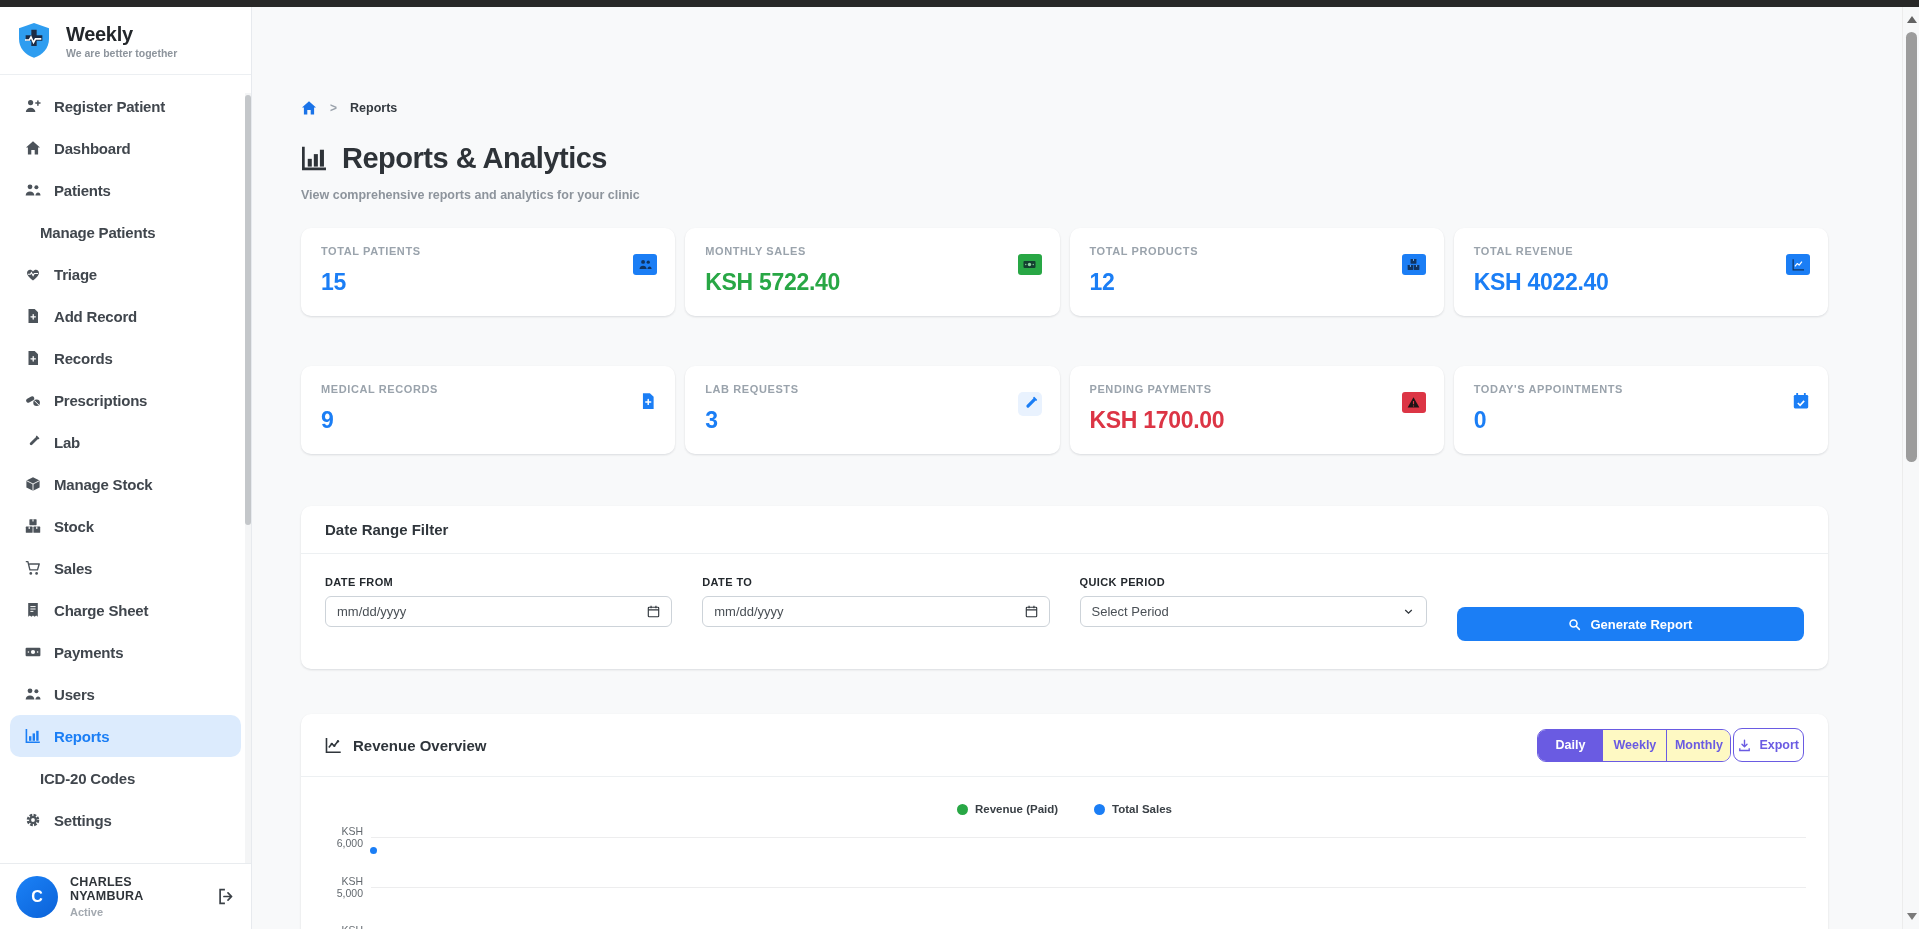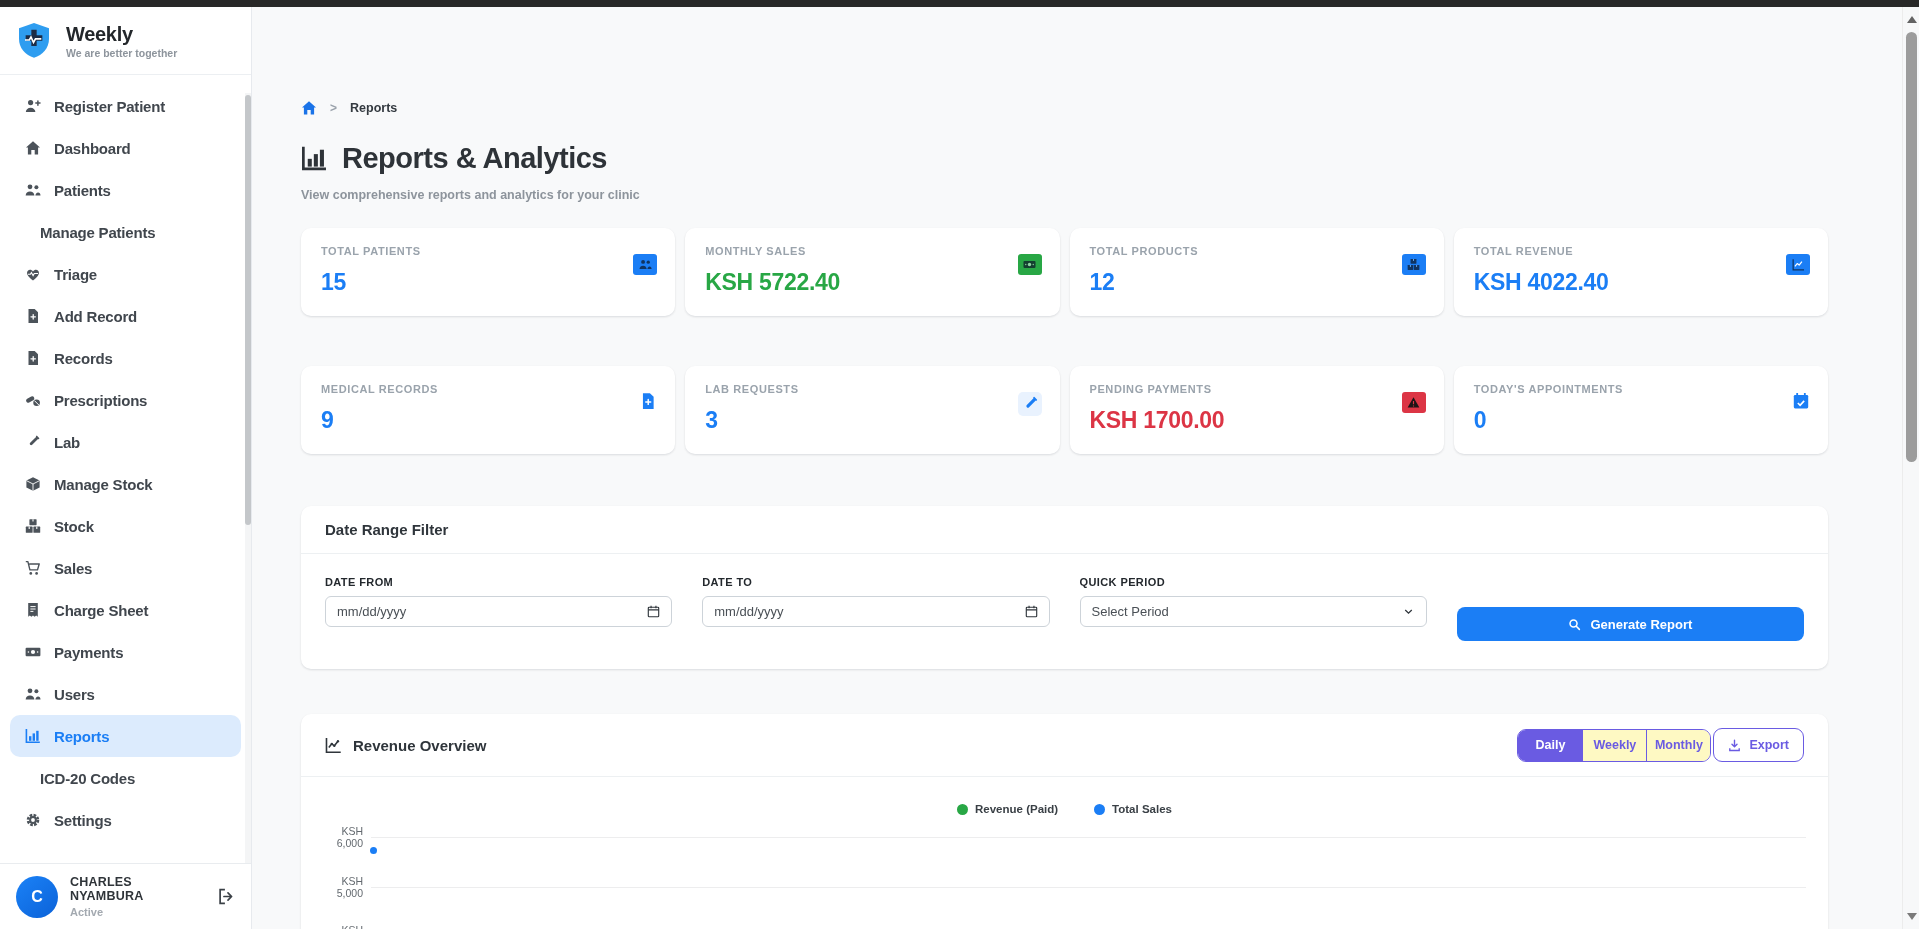--- a/index.html
+++ b/index.html
@@ -89,21 +89,21 @@
   .rev-head{padding:14px 24px;border-bottom:1px solid #edf0f2;display:flex;align-items:center}
   .rev-title{display:flex;align-items:center;gap:11px;font-size:15px;font-weight:800;color:#2f353b}
   .rev-title svg{width:17px;height:17px}
   .rev-actions{margin-left:auto;display:flex;gap:2px;align-items:center}
   .range-group{display:flex;border:1.5px solid var(--purple);border-radius:9px;overflow:hidden}
   .range-btn{width:64px;height:31px;background:#fef9c3;color:var(--purple);font-size:12.5px;font-weight:700;
              border:none;border-left:1.5px solid var(--purple);cursor:pointer;font-family:inherit;
              display:flex;align-items:center;justify-content:center}
   .range-btn:first-child{border-left:none}
   .range-btn.active{background:var(--purple);color:#fff}
-  .btn-export{height:34px;padding:0 14px;border:1.5px solid var(--purple);border-radius:9px;background:#fff;
+  .btn-export{height:34px;padding:0 4px;border:1.5px solid var(--purple);border-radius:9px;background:#fff;
               color:var(--purple);font-size:12.5px;font-weight:700;display:flex;gap:8px;align-items:center;
               cursor:pointer;font-family:inherit}
   .btn-export svg{width:13px;height:13px}
   .chart-wrap{padding:0 24px}
   .legend{display:flex;justify-content:center;gap:36px;margin-top:26px}
   .legend-item{display:flex;align-items:center;gap:7px;font-size:11.5px;font-weight:700;color:#3a4046}
   .legend-dot{width:11px;height:11px;border-radius:50%}
   .plot{position:relative;margin-top:12px;height:125px}
   .gl{position:absolute;left:46px;right:-2px;border-top:1.6px solid #ededee}
   .tick{position:absolute;left:-8px;width:46px;text-align:right;transform:translateY(-50%);

